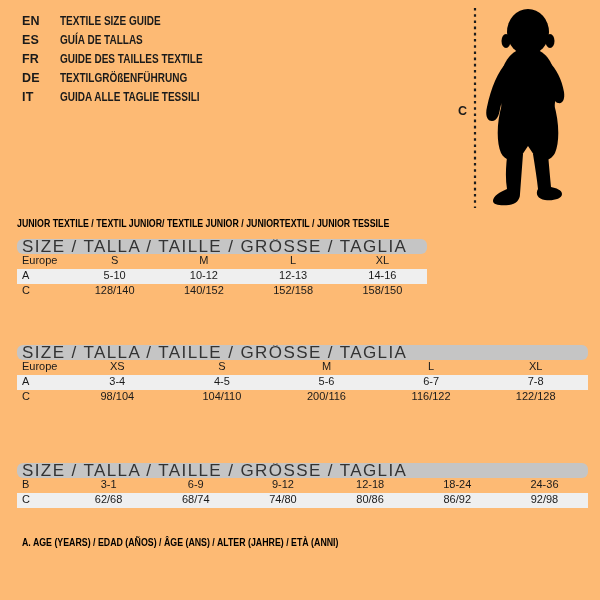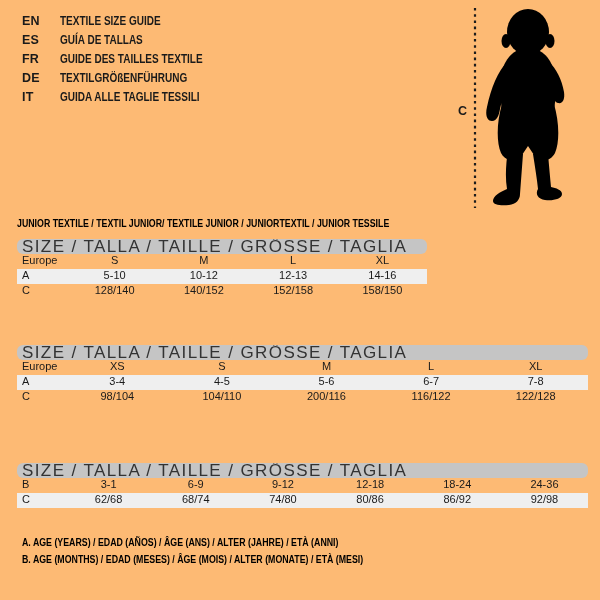--- a/index.html
+++ b/index.html
@@ -31,21 +31,21 @@
   .tbl-row.shaded { background:#efefef; }
   .rl { padding-left:5px; box-sizing:border-box; }
   .t1 .rl { width:53px; } .t2 .rl, .t3 .rl { width:48px; }
   .cell { flex:1; text-align:center; }
   #tbl1-title { top:216px; } #tbl1 { top:239px; width:410px; }
   #tbl2-title { top:318px; } #tbl2 { top:345px; width:571px; }
   #tbl3-title { top:423px; } #tbl3 { top:463px; width:571px; }
 
   
   .legend { position:absolute; left:22px; top:533px; }
-  .legend-line { height:17px; font-size:11px; font-weight:bold; color:#000; display:flex; align-items:center; }
+  .legend-line { height:17px; font-size:11px; font-weight:bold; color:#000; display:flex; align-items:center;justify-content:center; }
 </style>
 </head>
 <body>
 
 <div class="canvas">
 
   <div class="lang-block">
     <div class="lang-row">
       <span class="lang-code">EN</span>
       <span class="lang-label cond">TEXTILE SIZE GUIDE</span>
@@ -161,18 +161,15 @@
       <span class="cell">80/86</span>
       <span class="cell">86/92</span>
       <span class="cell">92/98</span>
     </div>
   </div>
 
   <div class="legend">
     <div class="legend-line">
       <span class="cond">A. AGE (YEARS) / EDAD (AÑOS) / ÂGE (ANS) / ALTER (JAHRE) / ETÀ (ANNI)</span>
     </div>
-    <div class="legend-line">
-      <span class="cond">B. AGE (MONTHS) / EDAD (MESES) / ÂGE (MOIS) / ALTER (MONATE) / ETÀ (MESI)</span>
-    </div>
   </div>
 
 </div>
 
 </body></html>

